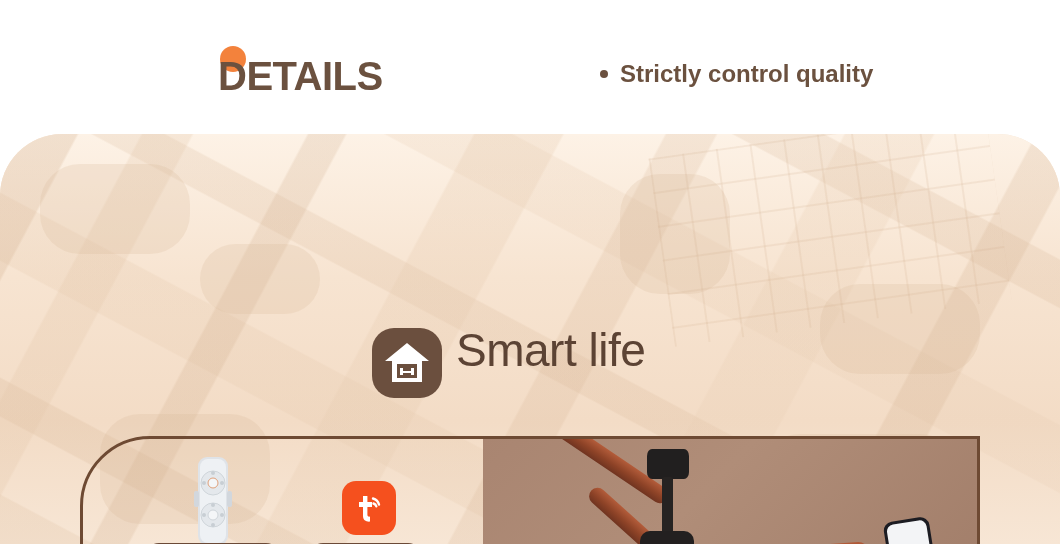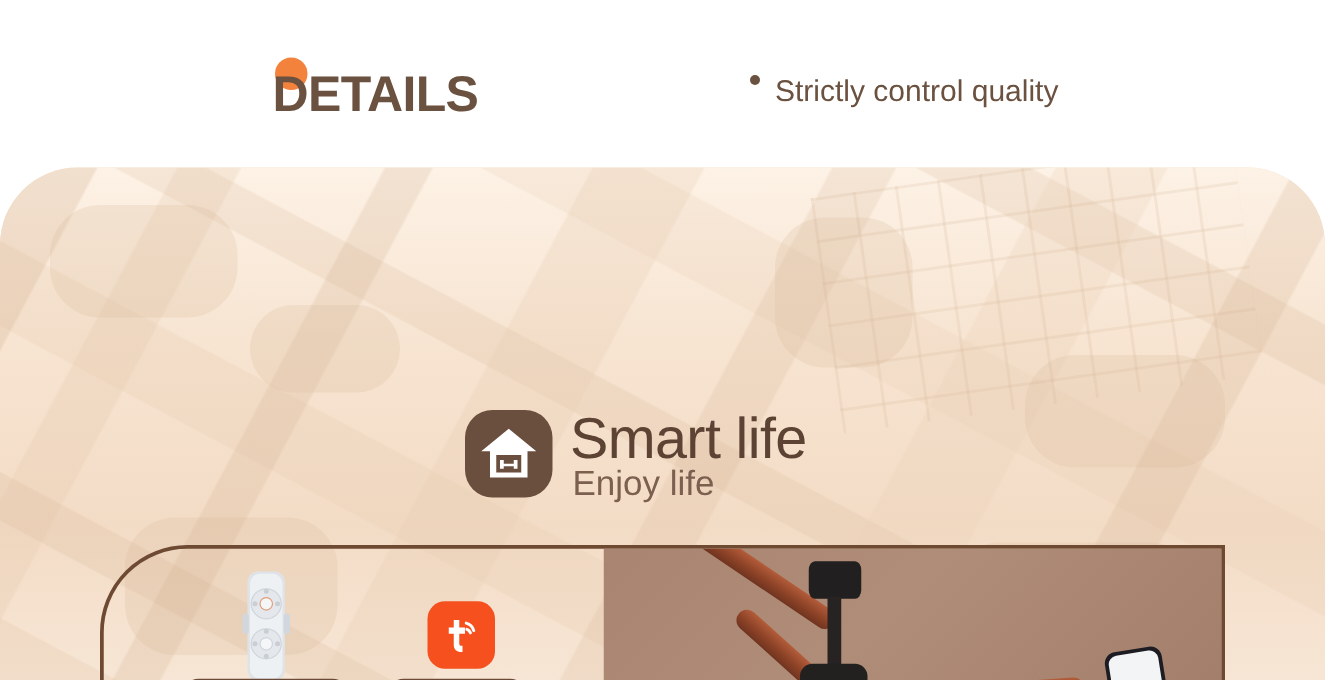--- a/index.html
+++ b/index.html
@@ -44,22 +44,23 @@
     letter-spacing: -0.5px;
     color: #6b513f;
     line-height: 44px;
     font-family: "Liberation Sans", sans-serif;
   }
 
   .subtitle-row {
     position: absolute;
     left: 600px; top: 60px;
     display: flex;
-    align-items: flex-start;
+    align-items: center;
     gap: 12px;
+    font-weight: bold;
   }
   .subtitle-bullet {
     width: 8px; height: 8px;
     border-radius: 50%;
     background: #6b513f;
     flex: none;
   }
   .subtitle-text {
     font-size: 24px;
     color: #6b513f;
@@ -312,21 +313,20 @@
   <div class="smarthome">
     <div class="sh-badge">
       <svg width="48" height="46" viewBox="0 0 48 46" aria-hidden="true">
         <path d="M24 3 L46 21 L39 21 L39 42 L9 42 L9 21 L2 21 Z" fill="#ffffff"></path>
         <rect x="14" y="24" width="20" height="14" fill="#6b4f3e"></rect>
         <path d="M17 28 h3 v3 h8 v-3 h3 v7 h-3 v-2 h-8 v2 h-3 z" fill="#ffffff"></path>
       </svg>
     </div>
     <div class="sh-words">
       <div class="sh-title">Smart life</div>
-      <div class="sh-sub">Enjoy life</div>
     </div>
   </div>
 
   <div class="frame">
 
     <div class="frame-left">
 
       <div class="remote-img">
         <svg width="42" height="88" viewBox="0 0 42 88" aria-hidden="true">
           <rect x="6" y="0" width="30" height="88" rx="9" fill="#dfe3e8"></rect>

